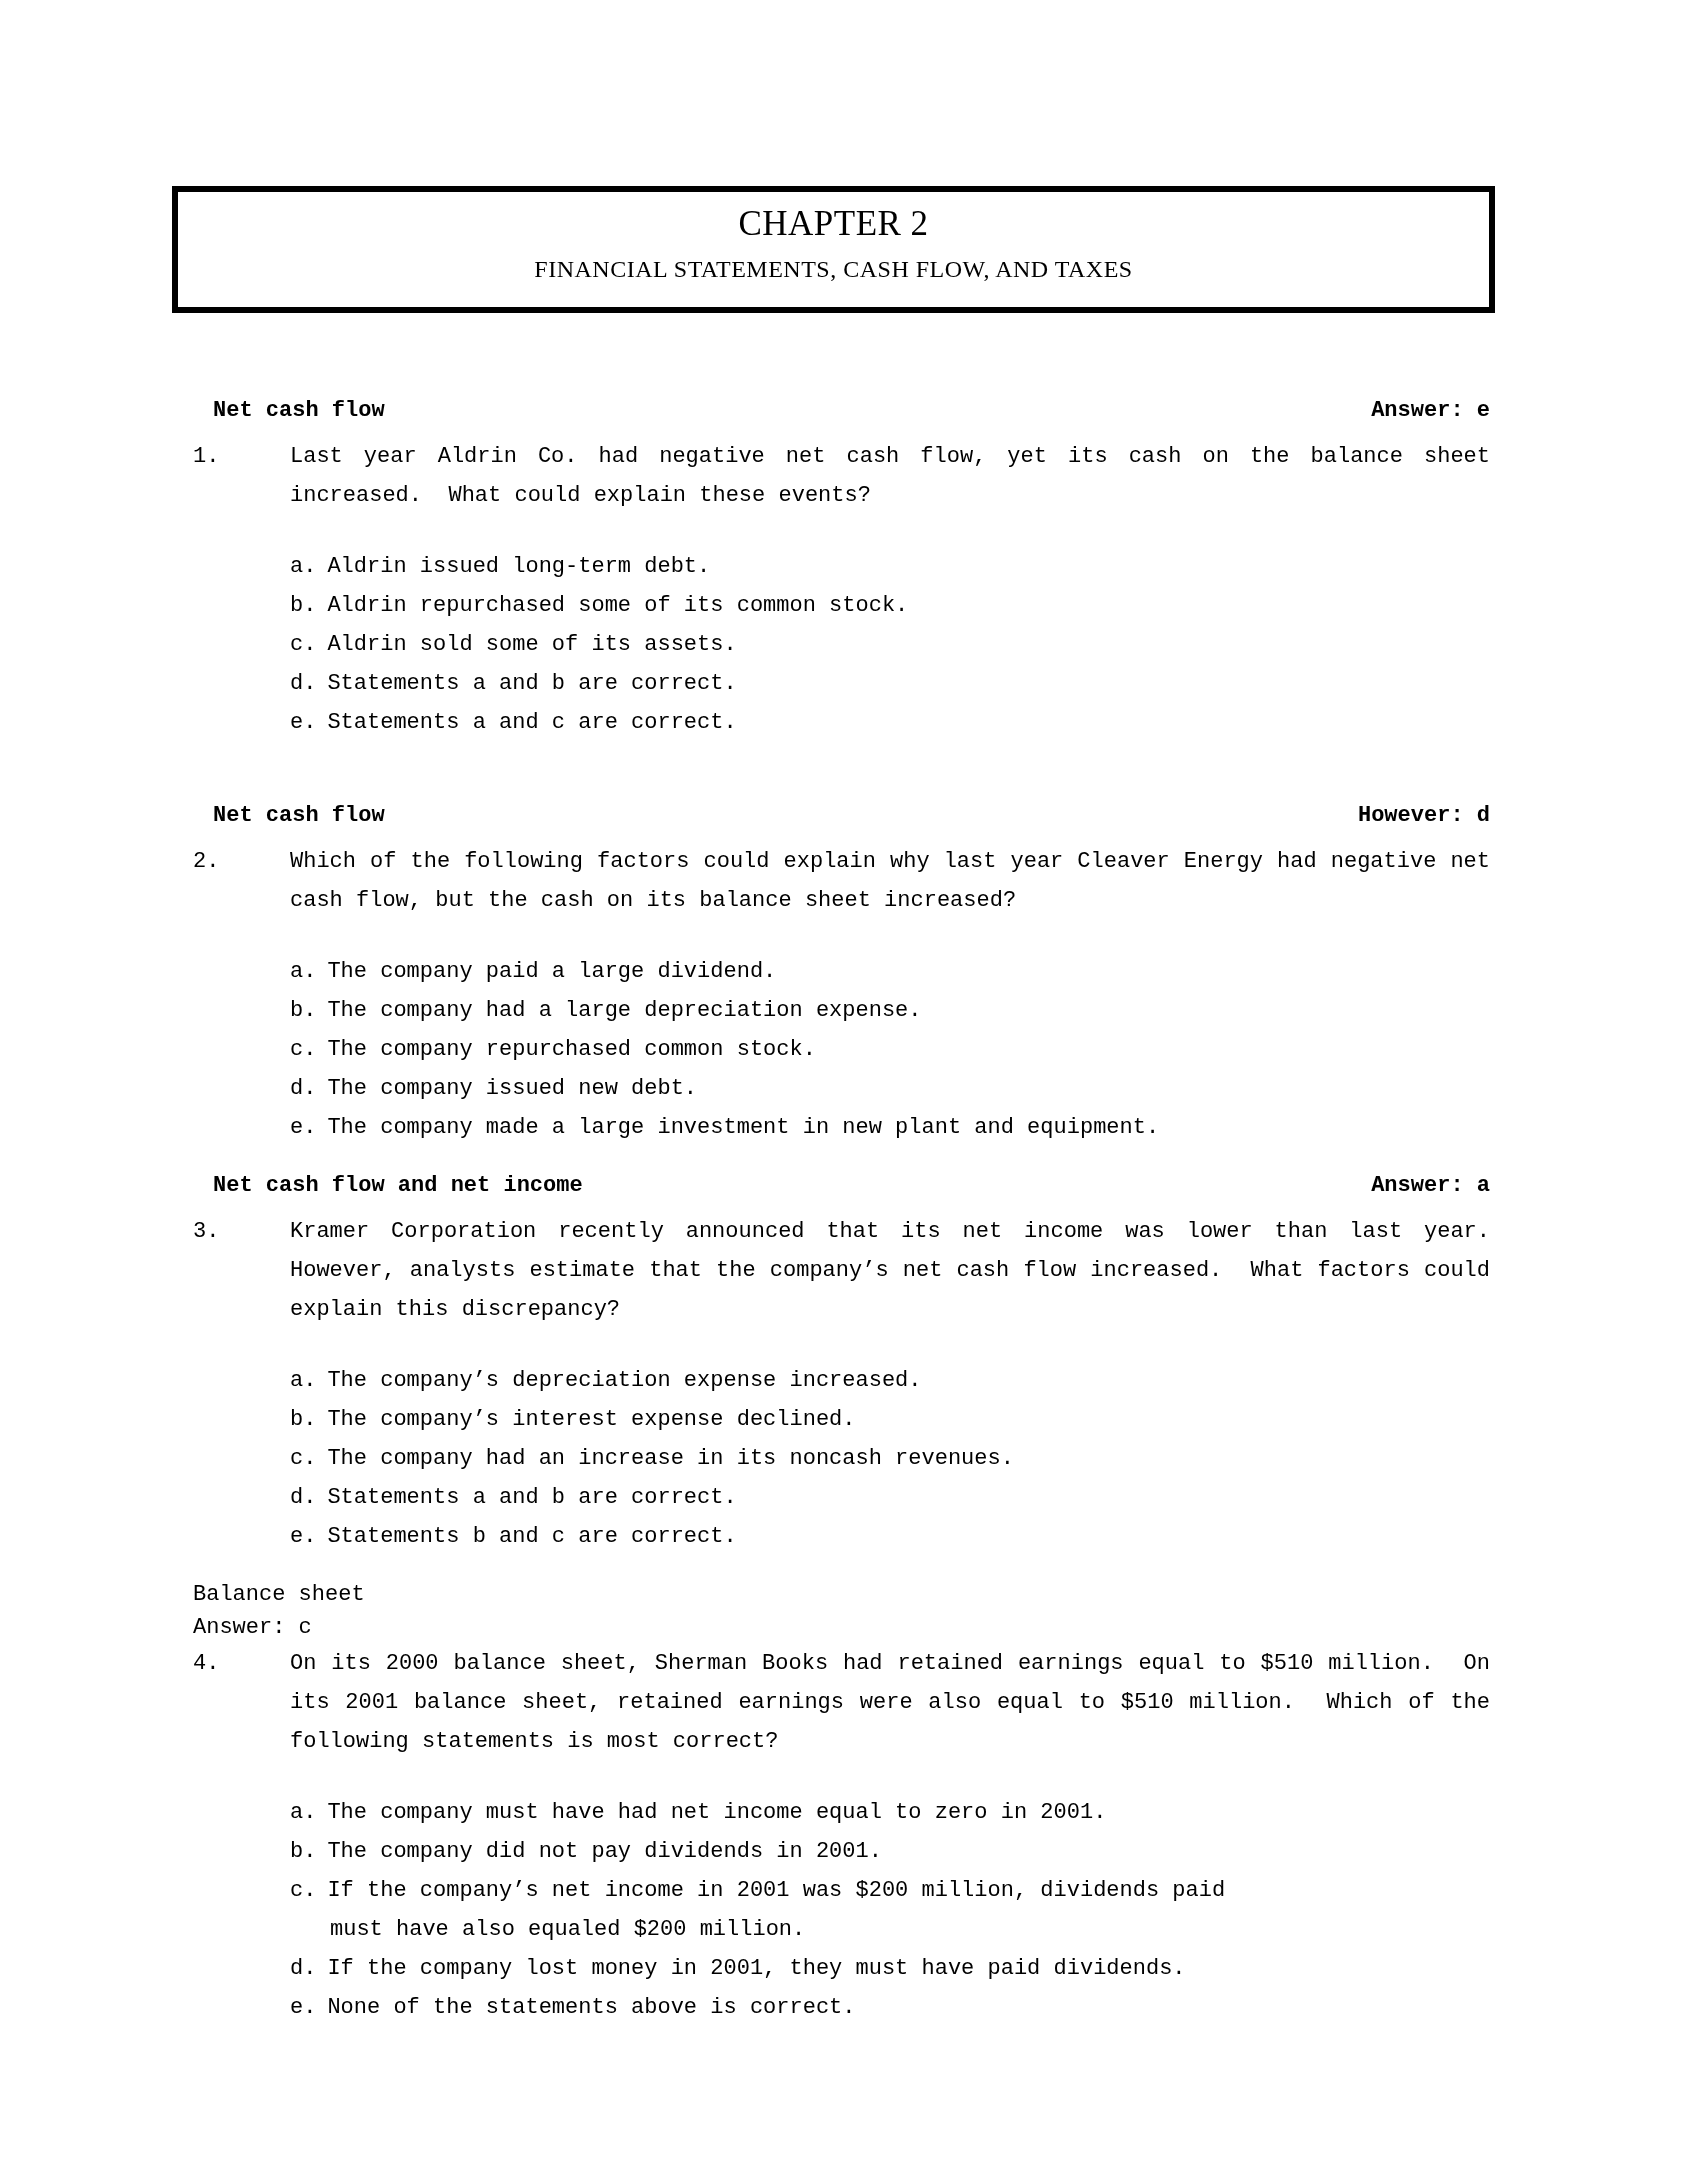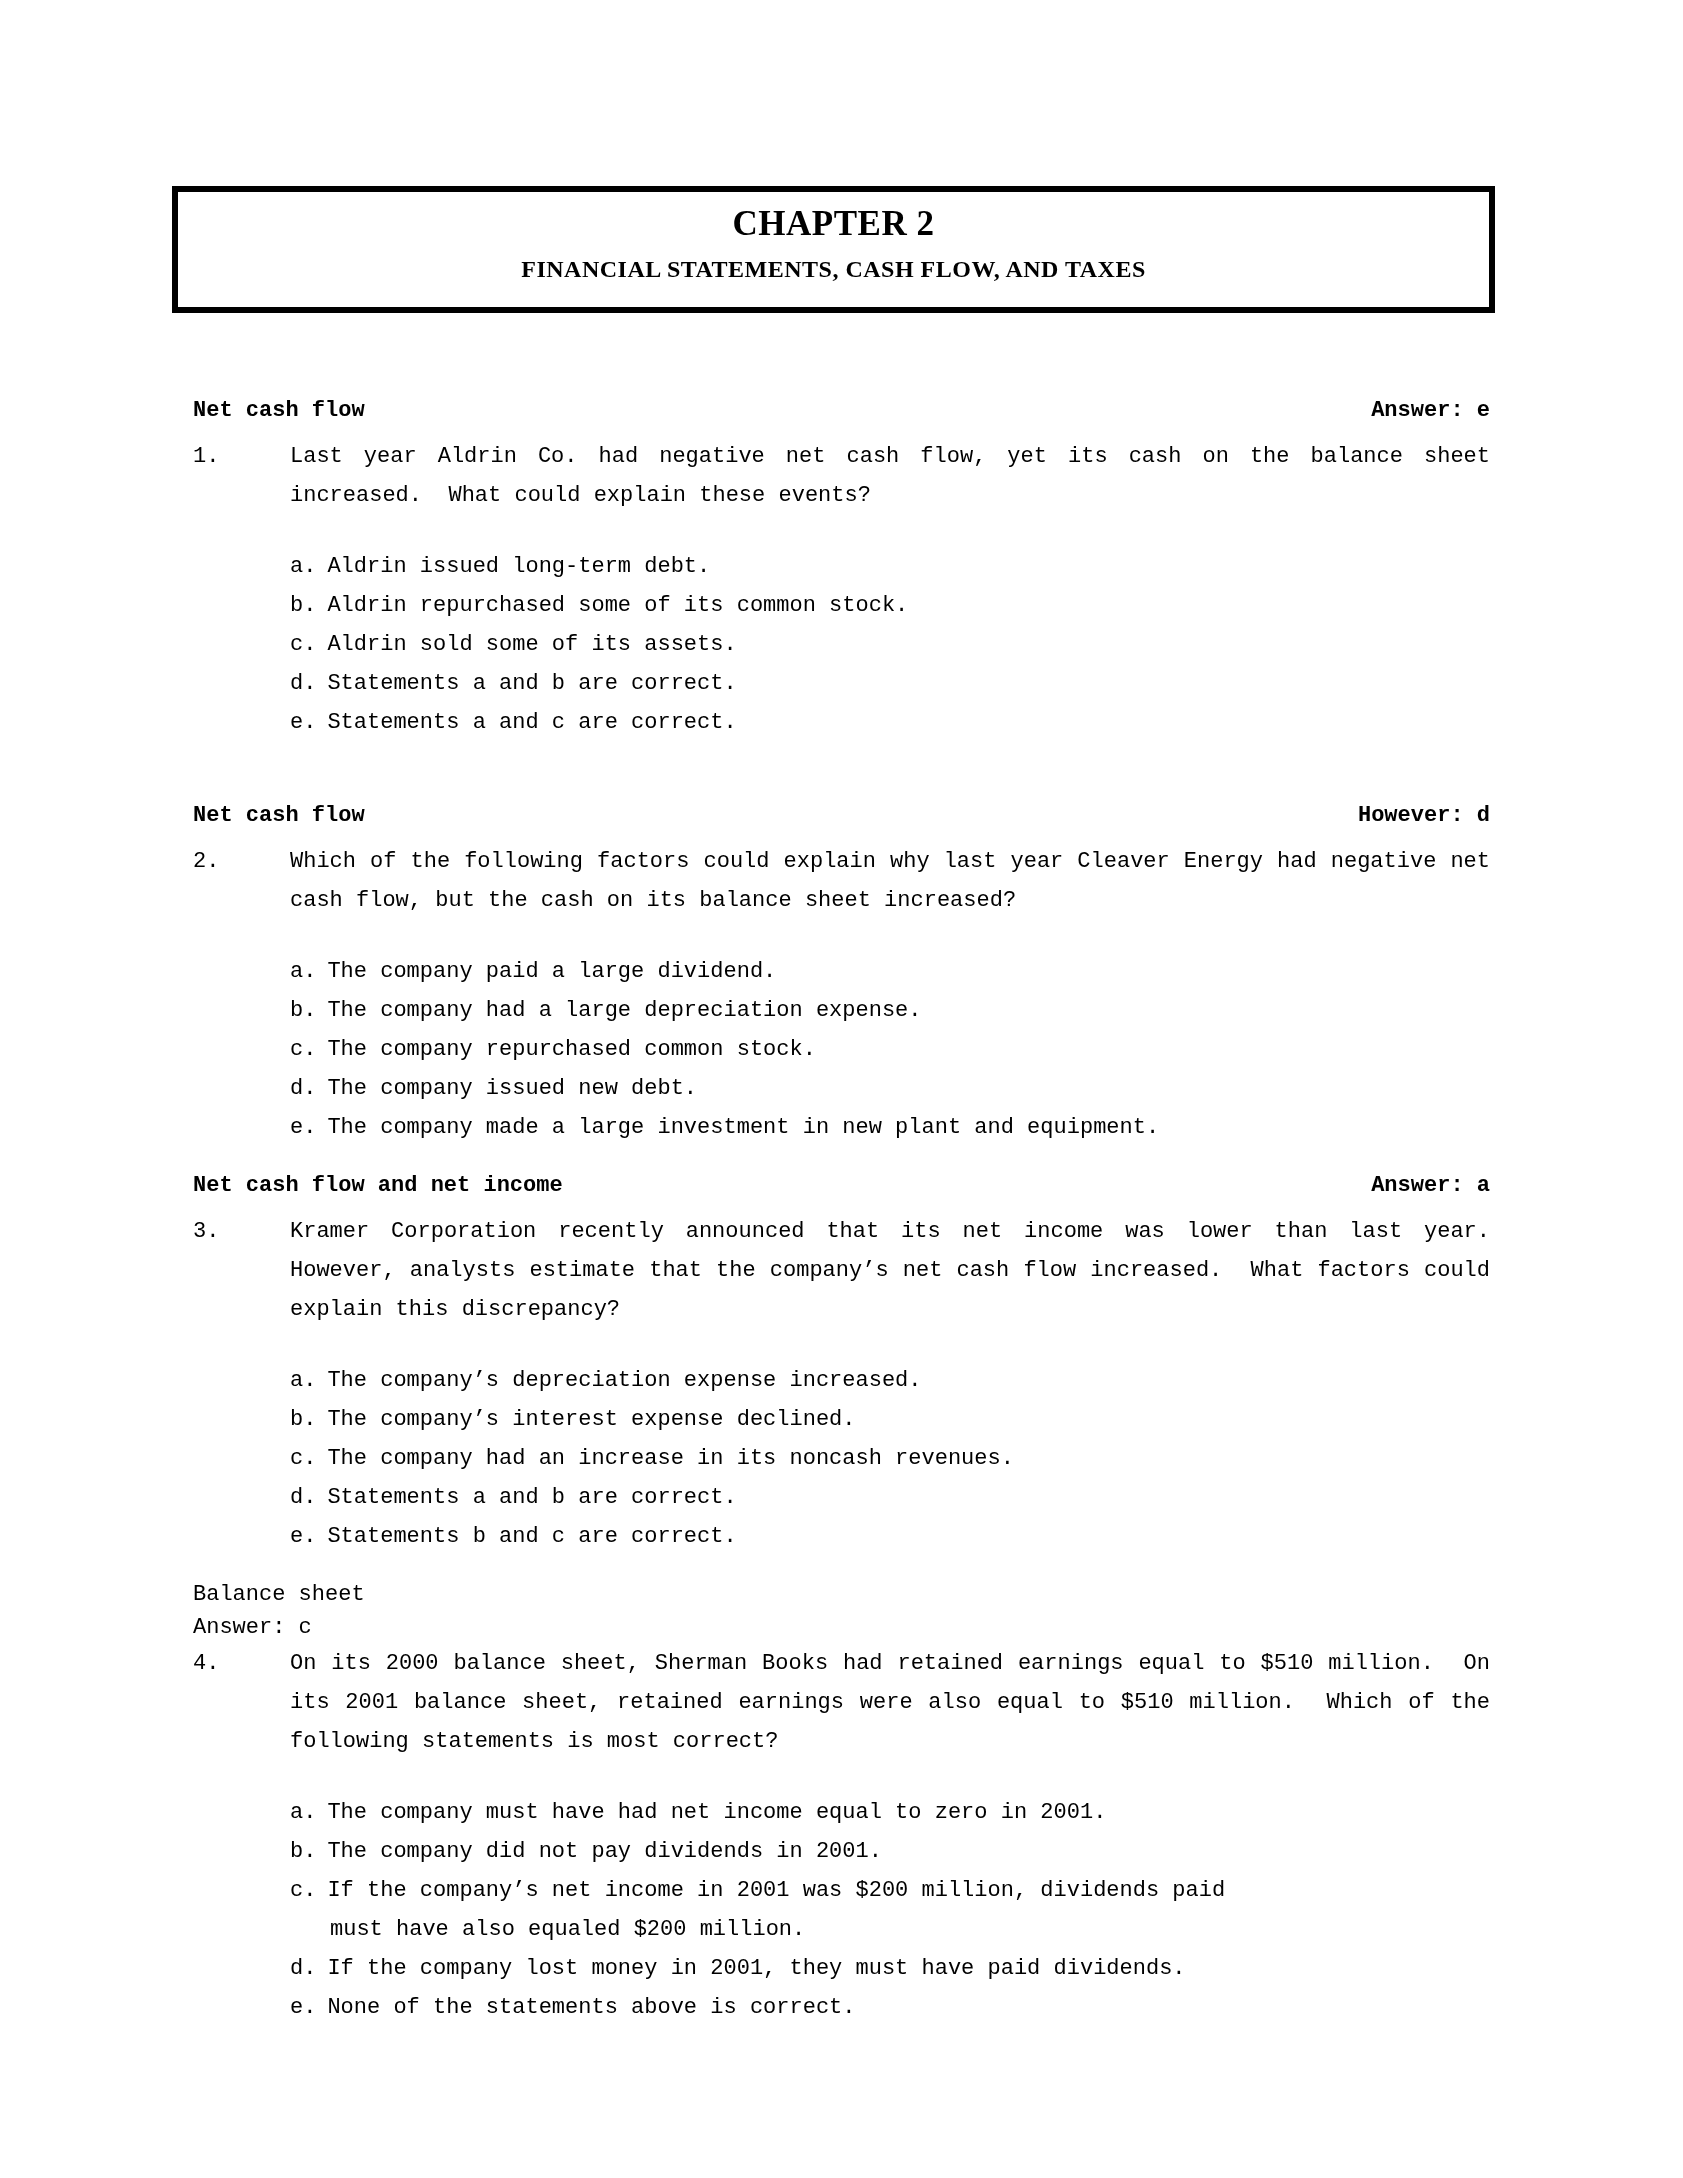--- a/index.html
+++ b/index.html
@@ -34,21 +34,21 @@
     box-sizing: border-box;
   }
   .title-box-inner {
     border: 2px solid #000000;
     padding: 10px 14px 14px 14px;
     box-sizing: border-box;
     background: #ffffff;
   }
   .chapter-line {
     font-family: "Liberation Serif", "DejaVu Serif", serif;
-    font-weight: bold;
+    font-weight: normal;
     text-align: center;
     color: #000000;
     letter-spacing: 0.5px;
   }
   .chapter-number {
     font-size: 35px;
     line-height: 44px;
   }
   .chapter-title {
     font-size: 24px;
@@ -72,20 +72,21 @@
     display: flex;
     justify-content: space-between;
     align-items: baseline;
     font-size: 22px;
     line-height: 33px;
     white-space: pre;
   }
   .qhead.bold .qtopic,
   .qhead.bold .qanswer {
     font-weight: bold;
+    margin-left: 20px;
   }
   .qhead.plain .qtopic,
   .qhead.plain .qanswer {
     font-weight: normal;
   }
   .qhead.plain {
     padding-right: 57px;
     flex-direction: column;
   }
 

